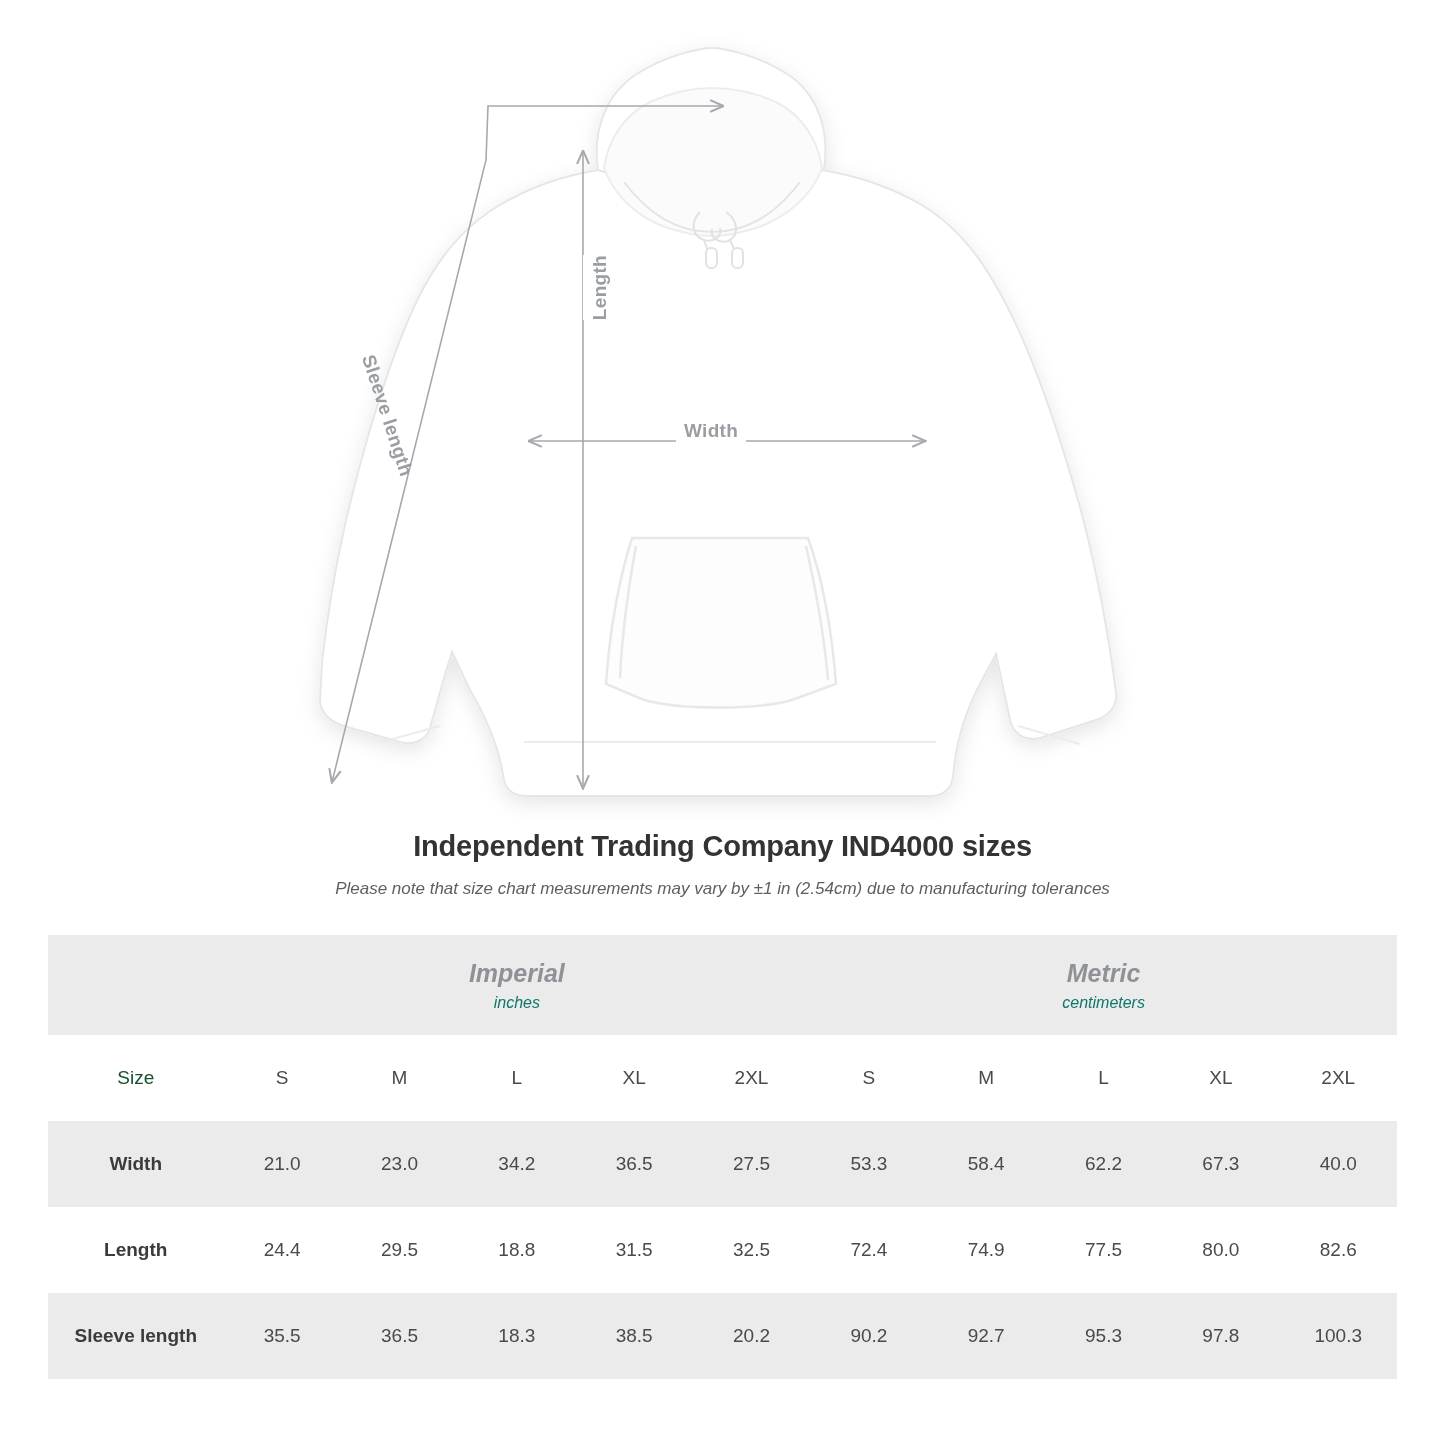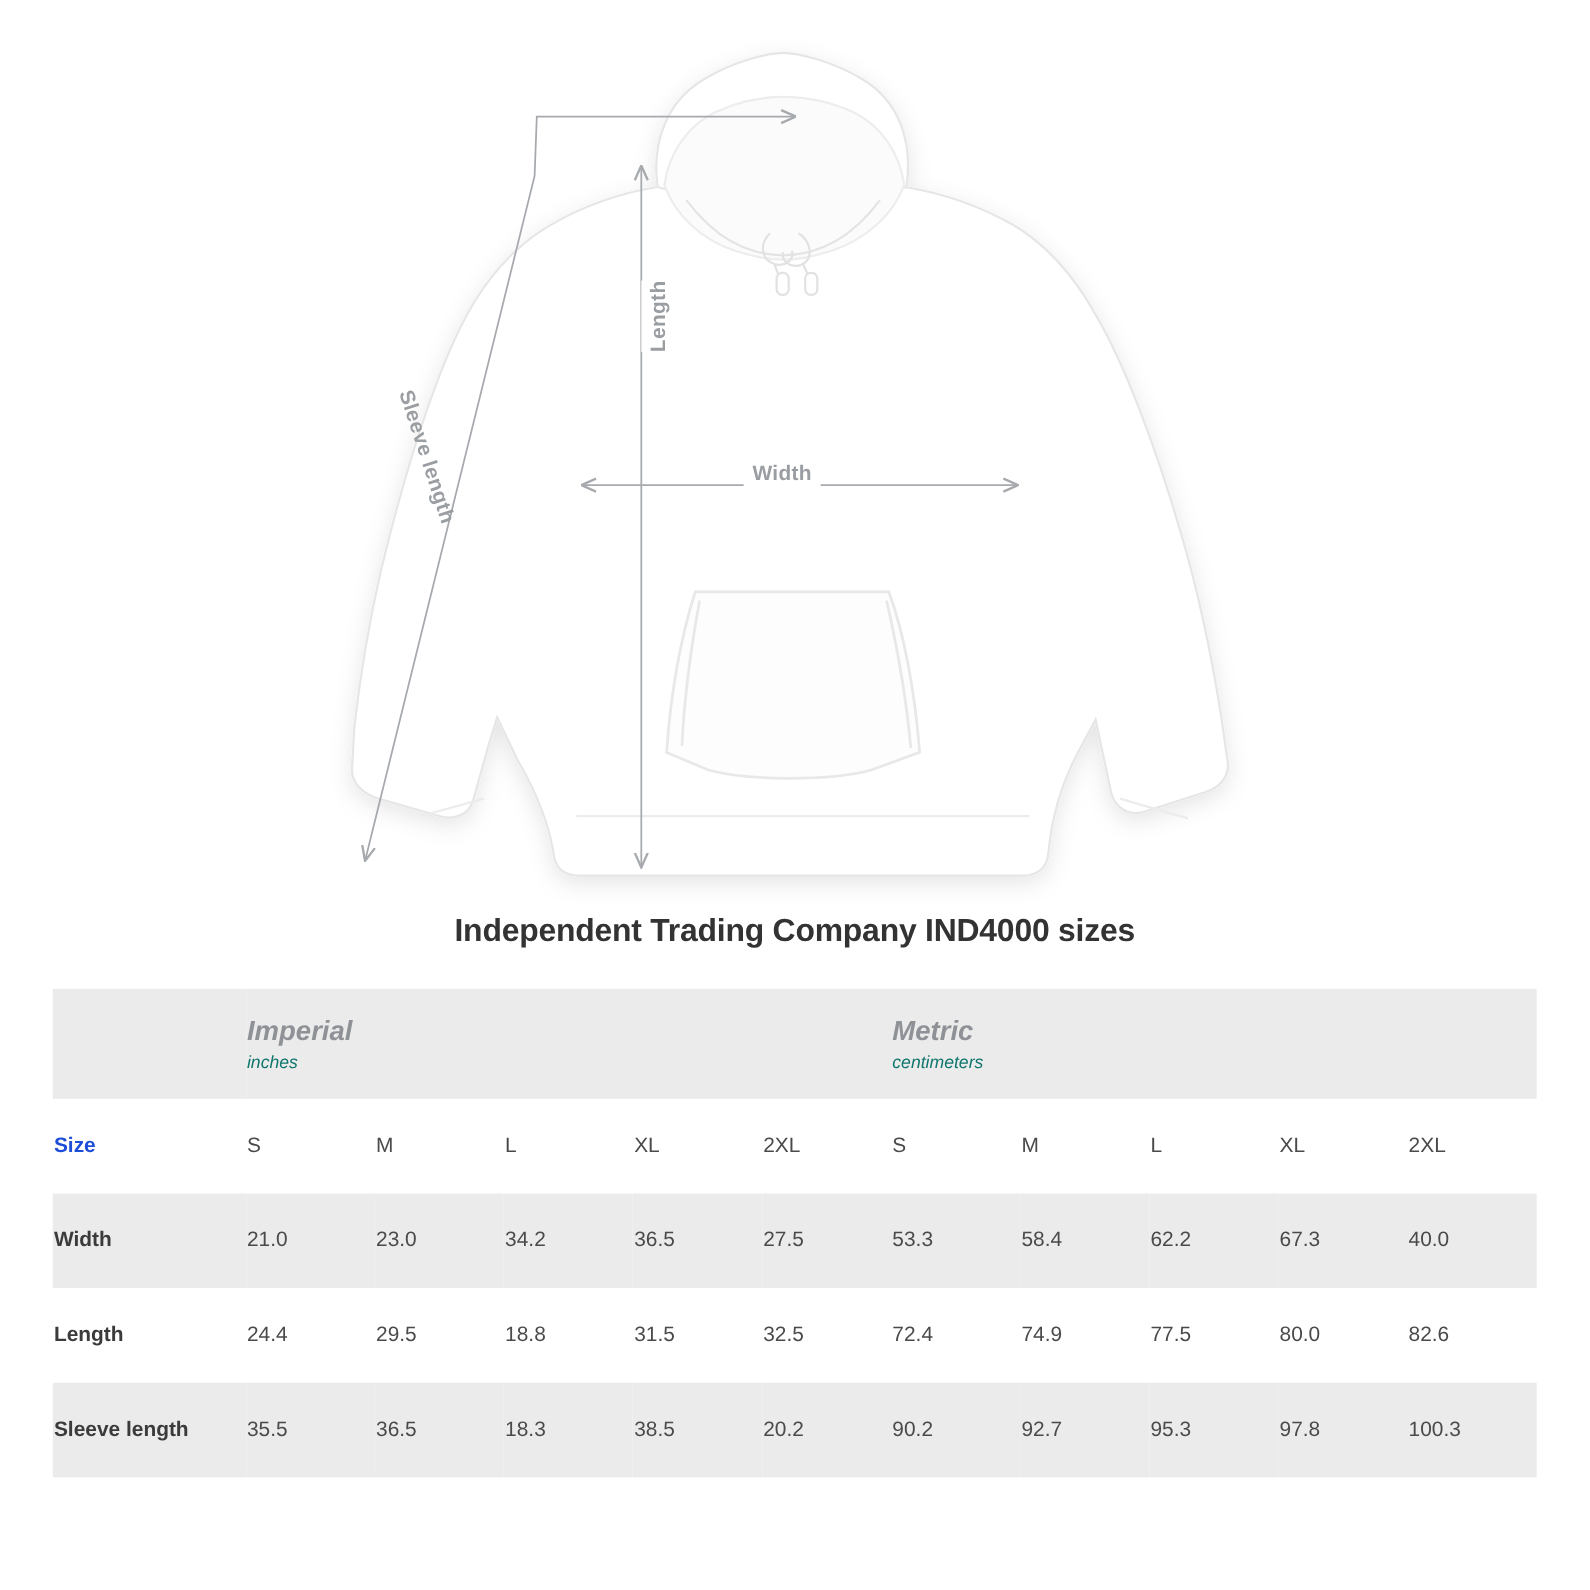--- a/index.html
+++ b/index.html
@@ -81,21 +81,21 @@
   
   .table-wrap {
     margin: 36px 48px 0 48px;
   }
   table.size-table {
     border-collapse: collapse;
     width: 1349px;
     table-layout: fixed;
   }
   table.size-table td, table.size-table th {
-    text-align: left;
+    text-align: center;
     vertical-align: middle;
     font-weight: normal;
   }
   .unit-head td {
     height: 98px;
     background: #ebebeb;
   }
   .unit-title {
     font-size: 25px;
     font-style: italic;
@@ -109,22 +109,22 @@
     color: #0f766e;
     margin-top: 4px;
   }
   .size-row td {
     height: 84px;
     font-size: 19px;
     color: #4a4a4a;
     background: #ffffff;
   }
   .size-row td.rowhead {
-    font-weight: bold;
-    color: #1d4ed8;
+    font-weight: normal;
+    color: #14532d;
   }
   .data-row td {
     height: 84px;
     font-size: 19px;
     color: #4a4a4a;
   }
   .data-row.alt td {
     background: #ebebeb;
   }
   .data-row td.rowhead {
@@ -233,20 +233,21 @@
       <polyline points="722,106 488,106 486,160 332,782" fill="none" stroke="#a6a9ad" stroke-width="1.6" marker-start="url(#arrHs)" marker-end="url(#arrH)"></polyline>
     </svg>
 
     <div class="dim-label width-label">Width</div>
     <div class="dim-label length-label">Length</div>
     <div class="dim-label sleeve-label">Sleeve length</div>
   </div>
 
   <div class="title-block">
     <div class="chart-title">Independent Trading Company IND4000 sizes</div>
+    <div class="chart-note">Please note that size chart measurements may vary by ±1 in (2.54cm) due to manufacturing tolerances</div>
   </div>
 
   <div class="table-wrap">
     <table class="size-table">
       <colgroup>
         <col class="col-label">
         <col class="col-val">
           <col class="col-val">
           <col class="col-val">
           <col class="col-val">

